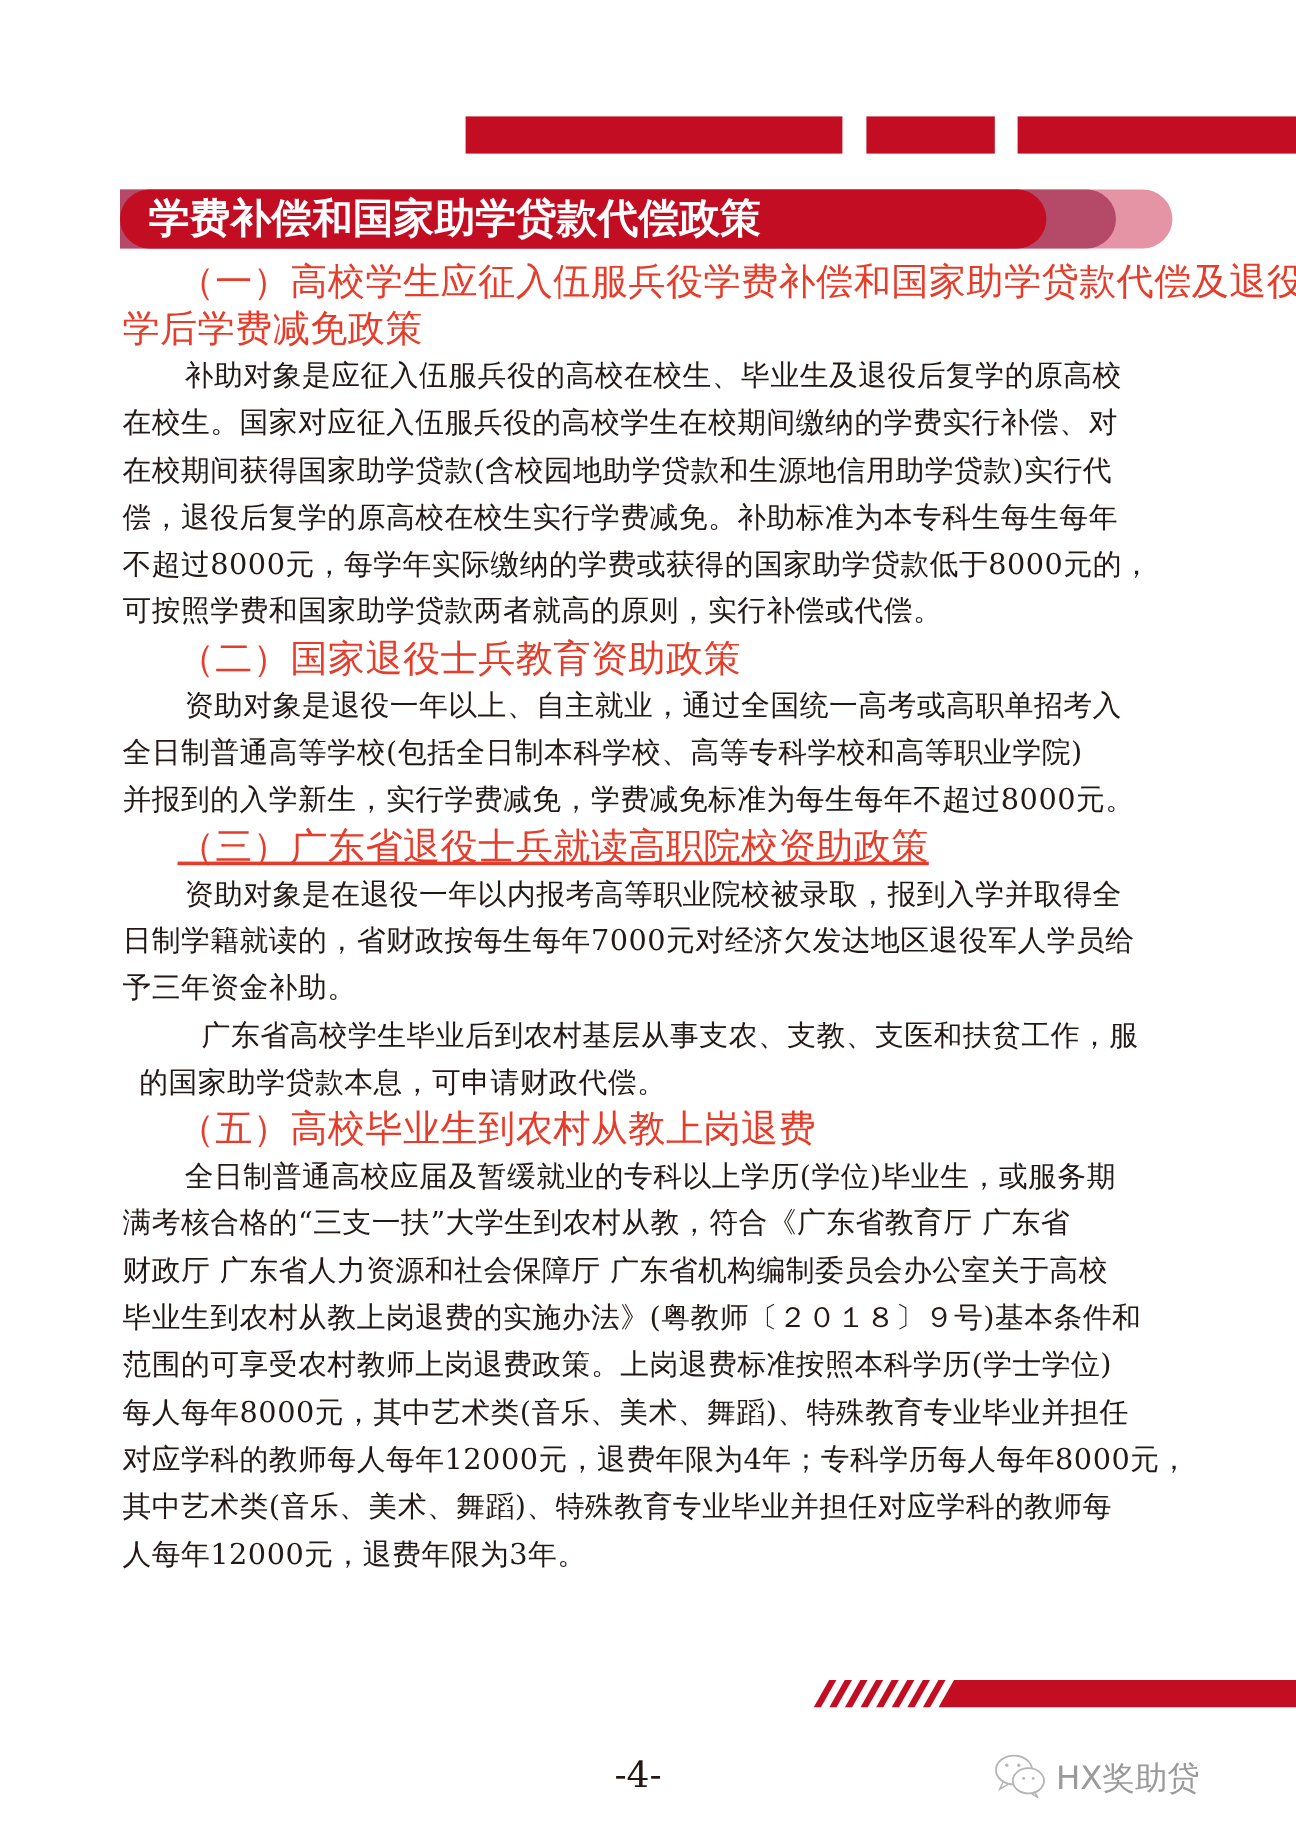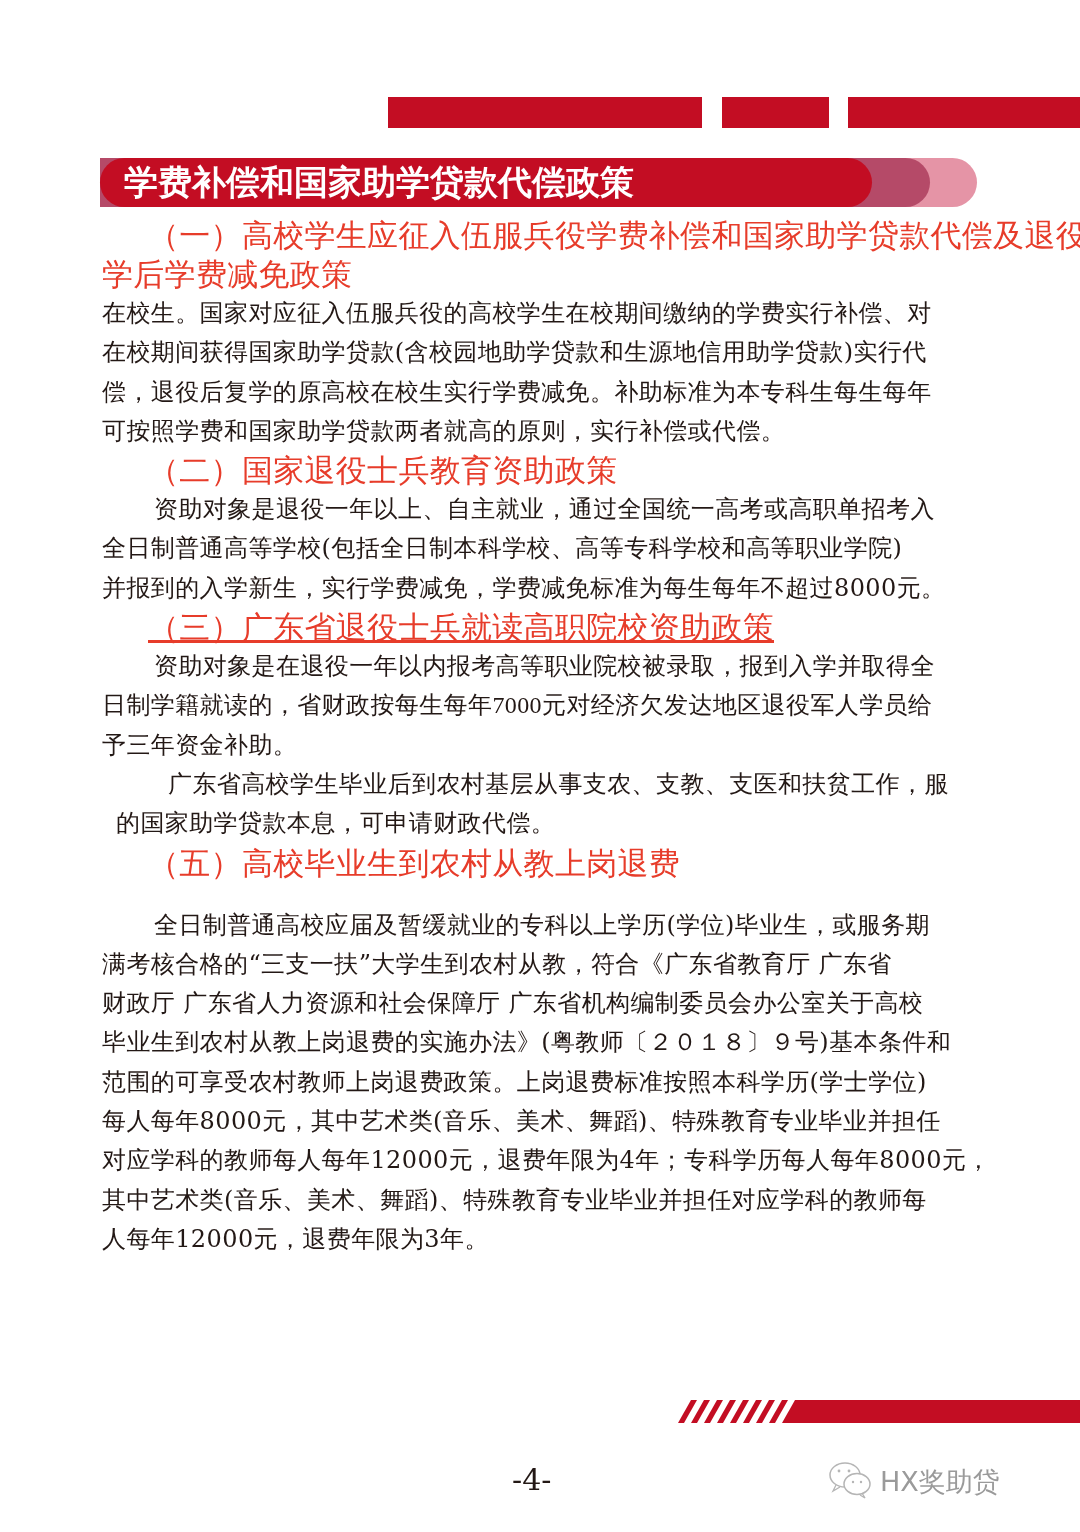--- a/index.html
+++ b/index.html
@@ -56,61 +56,63 @@
 </div>
 
 <div class="content">
 
   <div>
     <div class="h">
       <span class="line" style="padding-left:46px;">（一）高校学生应征入伍服兵役学费补偿和国家助学贷款代偿及退役复</span>
       <span class="line">学后学费减免政策</span>
     </div>
     <div class="p" style="text-indent:0;">
+      <span class="line" style="padding-left:52px;">补助对象是应征入伍服兵役的高校在校生、毕业生及退役后复学的原高校</span>
       <span class="line">在校生。国家对应征入伍服兵役的高校学生在校期间缴纳的学费实行补偿、对</span>
       <span class="line">在校期间获得国家助学贷款(含校园地助学贷款和生源地信用助学贷款)实行代</span>
       <span class="line">偿，退役后复学的原高校在校生实行学费减免。补助标准为本专科生每生每年</span>
+      <span class="line">不超过8000元，每学年实际缴纳的学费或获得的国家助学贷款低于8000元的，</span>
       <span class="line">可按照学费和国家助学贷款两者就高的原则，实行补偿或代偿。</span>
     </div>
   </div>
 
   <div>
     <div class="h">
       <span class="line" style="padding-left:46px;">（二）国家退役士兵教育资助政策</span>
     </div>
     <div class="p" style="text-indent:0;">
       <span class="line" style="padding-left:52px;">资助对象是退役一年以上、自主就业，通过全国统一高考或高职单招考入</span>
       <span class="line">全日制普通高等学校(包括全日制本科学校、高等专科学校和高等职业学院)</span>
       <span class="line">并报到的入学新生，实行学费减免，学费减免标准为每生每年不超过8000元。</span>
     </div>
   </div>
 
   <div>
     <div class="h">
       <span class="line" style="padding-left:46px;text-decoration:underline;">（三）广东省退役士兵就读高职院校资助政策</span>
     </div>
-    <div class="p" style="text-indent:0;font-family:Liberation Serif, serif;">
+    <div class="p" style="text-indent:0;">
       <span class="line" style="padding-left:52px;">资助对象是在退役一年以内报考高等职业院校被录取，报到入学并取得全</span>
       <span class="line">日制学籍就读的，省财政按每生每年7000元对经济欠发达地区退役军人学员给</span>
       <span class="line">予三年资金补助。</span>
     </div>
   </div>
 
   <div>
     <div class="p" style="text-indent:0;margin-left:14px;">
       <span class="line" style="padding-left:52px;">广东省高校学生毕业后到农村基层从事支农、支教、支医和扶贫工作，服</span>
       <span class="line">的国家助学贷款本息，可申请财政代偿。</span>
     </div>
   </div>
 
   <div>
     <div class="h">
       <span class="line" style="padding-left:46px;">（五）高校毕业生到农村从教上岗退费</span>
     </div>
-    <div class="p" style="text-indent:0;margin-top:23px;">
+    <div class="p" style="text-indent:0;">
       <span class="line" style="padding-left:52px;">全日制普通高校应届及暂缓就业的专科以上学历(学位)毕业生，或服务期</span>
       <span class="line">满考核合格的“三支一扶”大学生到农村从教，符合《广东省教育厅 广东省</span>
       <span class="line">财政厅 广东省人力资源和社会保障厅 广东省机构编制委员会办公室关于高校</span>
       <span class="line">毕业生到农村从教上岗退费的实施办法》(粤教师〔２０１８〕９号)基本条件和</span>
       <span class="line">范围的可享受农村教师上岗退费政策。上岗退费标准按照本科学历(学士学位)</span>
       <span class="line">每人每年8000元，其中艺术类(音乐、美术、舞蹈)、特殊教育专业毕业并担任</span>
       <span class="line">对应学科的教师每人每年12000元，退费年限为4年；专科学历每人每年8000元，</span>
       <span class="line">其中艺术类(音乐、美术、舞蹈)、特殊教育专业毕业并担任对应学科的教师每</span>
       <span class="line">人每年12000元，退费年限为3年。</span>
     </div>

